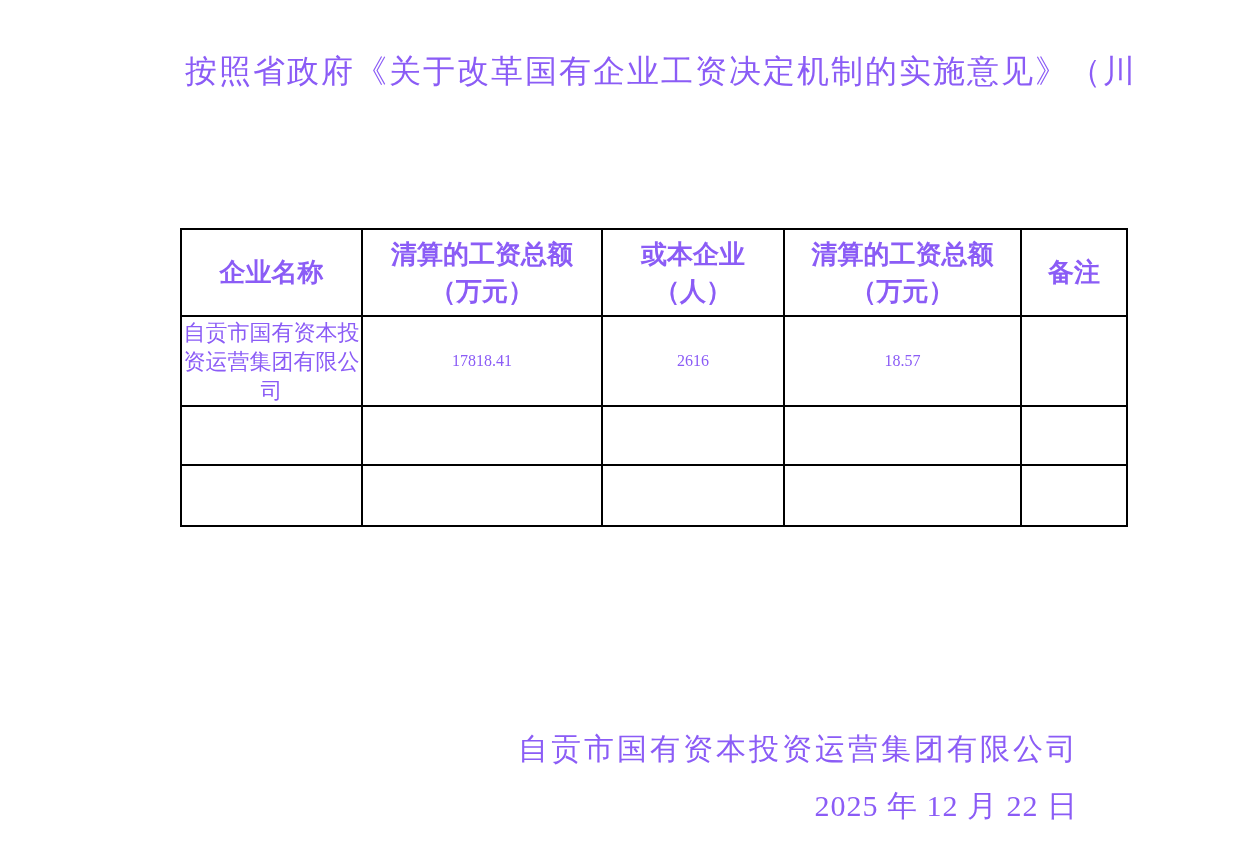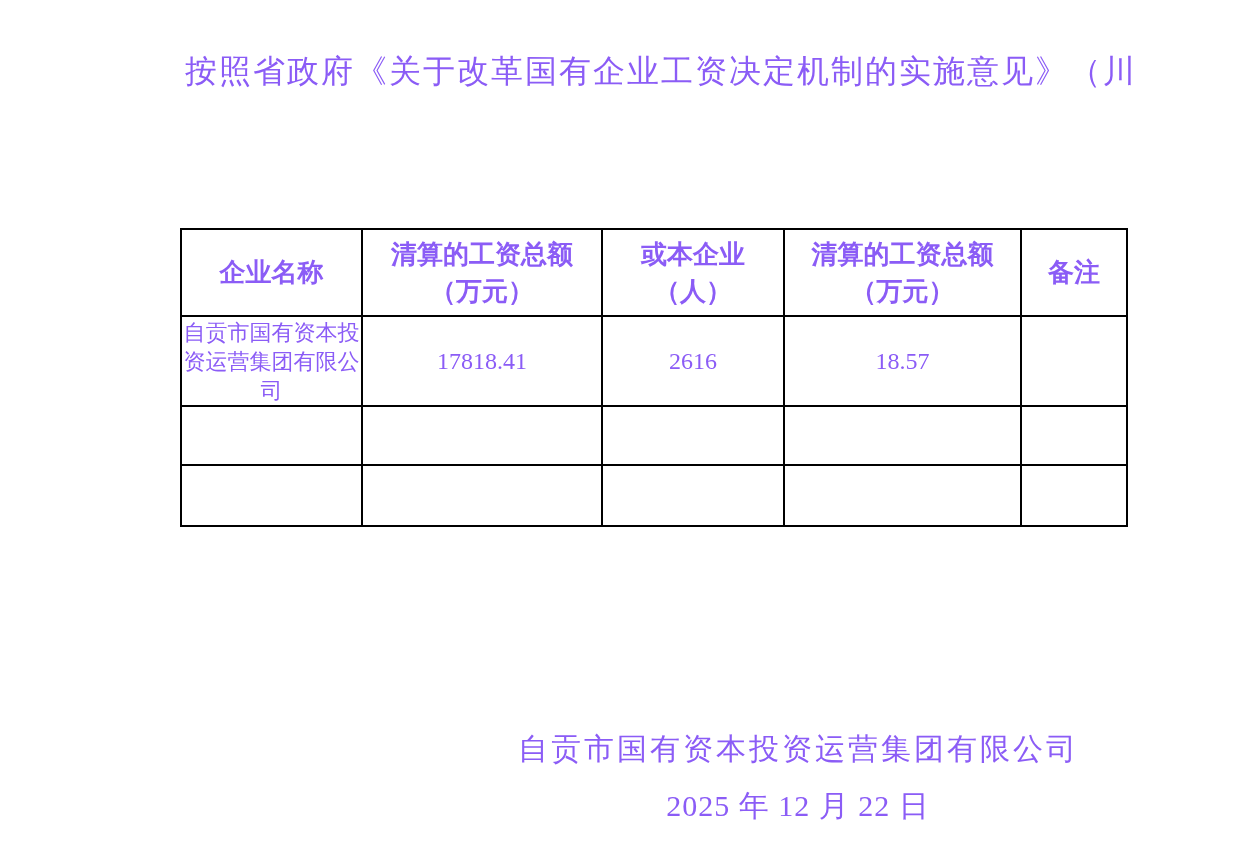--- a/index.html
+++ b/index.html
@@ -41,21 +41,21 @@
     vertical-align: middle;
     overflow: hidden;
   }
   .header-row th {
     height: 87px;
     font-family: "Liberation Sans", "DejaVu Sans", sans-serif;
     font-weight: 700;
     font-size: 26px;
     line-height: 37px;
   }
-  .data-row td { height: 90px; font-size: 24px; }
+  .data-row td { height: 90px; font-size: 16px; }
   .data-row .company-cell {
     font-size: 22px;
     line-height: 29px;
     padding: 0 1px;
   }
   .empty-row-a td { height: 59px; }
   .empty-row-b td { height: 61px; }
   
   .signature-company {
     position: absolute;
@@ -67,21 +67,21 @@
     text-align: center;
     white-space: nowrap;
   }
   .signature-date {
     position: absolute;
     left: 518px;
     top: 786px;
     width: 560px;
     font-size: 30px;
     letter-spacing: 1px;
-    text-align: center;
+    text-align: right;
     white-space: nowrap;
   }
 </style>
 </head>
 <body>
 
 <div class="page">
 
   <div class="intro">
     <div class="intro-line indent">按照省政府《关于改革国有企业工资决定机制的实施意见》（川</div>

